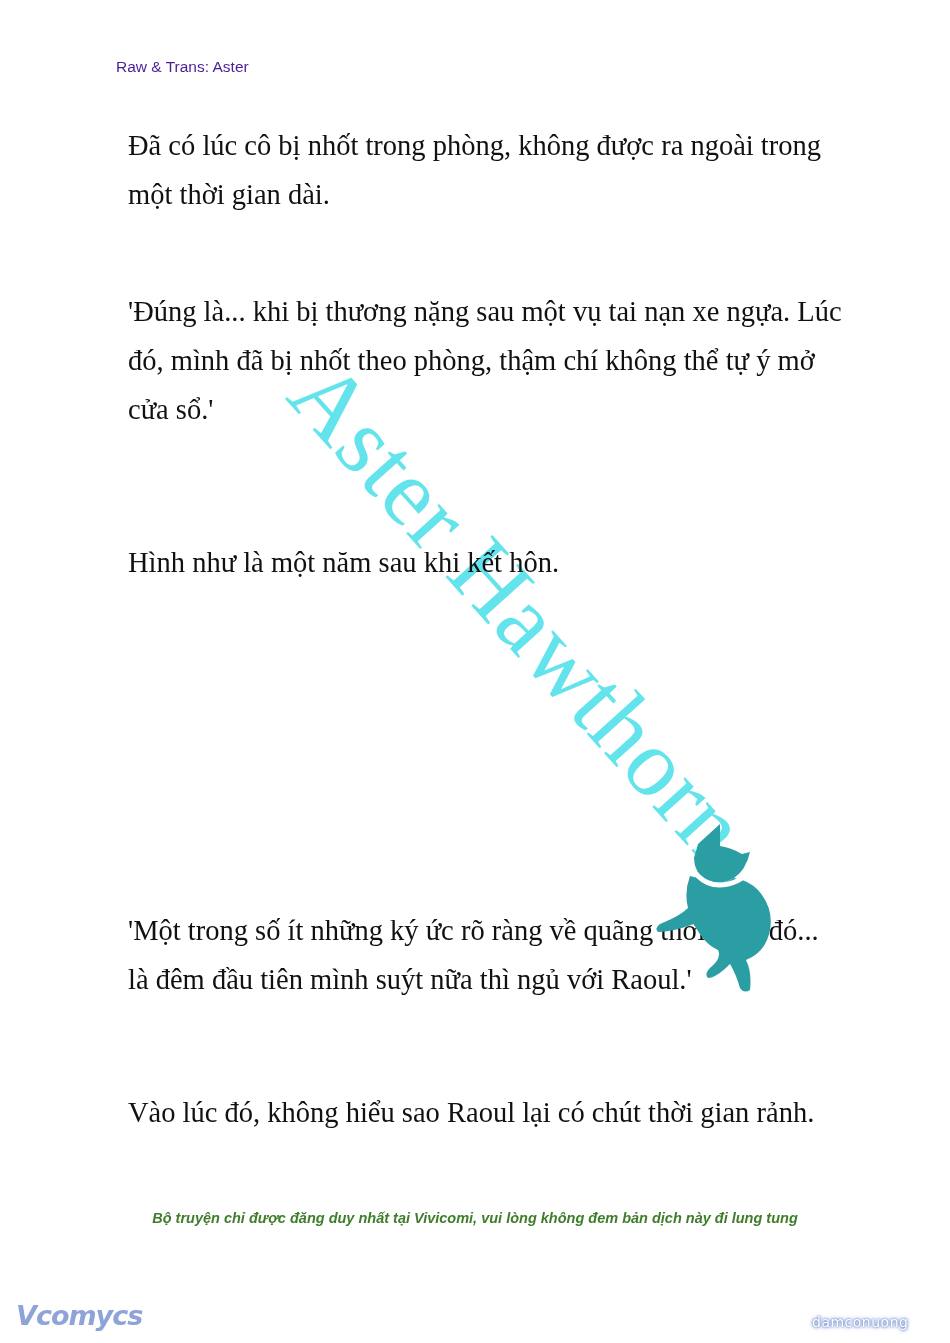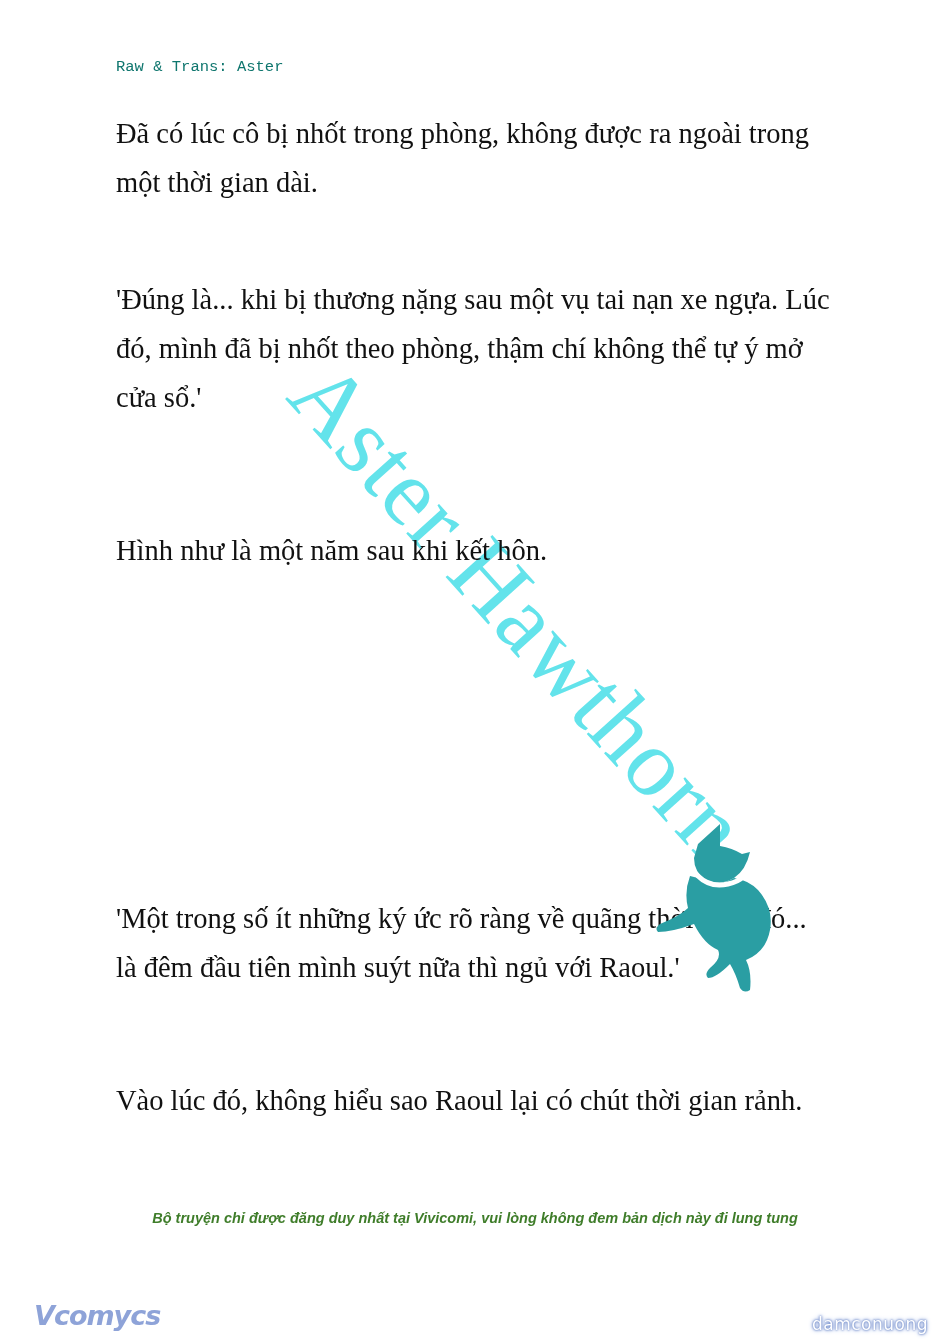--- a/index.html
+++ b/index.html
@@ -1,24 +1,24 @@
 <!DOCTYPE html>
 <html><head>
 <meta charset="utf-8">
 <style>
   html, body { margin: 0; padding: 0; }
   body { width: 950px; height: 1343px; background: #ffffff; position: relative; overflow: hidden; }
   .page { position: absolute; inset: 0; }
-  .credit { position: absolute; left: 116px; top: 58px; font-family: Liberation Mono, monospace; font-size: 15.5px; color: #0f766e; }
-  .para { position: absolute; left: 116px; width: 740px; font-family: "Liberation Serif", serif; font-size: 28.5px; color: #111; line-height: 49px; margin: 0; }
+  .credit { position: absolute; left: 116px; top: 58px; font-family: Liberation Sans, sans-serif; font-size: 15.5px; color: #4c1d95; }
+  .para { position: absolute; left: 116px; width: 740px; font-family: "Liberation Serif", serif; font-size: 28.5px; color: #111; line-height: 49px; margin: 12px; }
   .watermark { position: absolute; left: 118px; top: 575px; font-family: "Liberation Serif", serif; font-size: 96px; color: #5be2ea; white-space: nowrap; transform-origin: 0 0; transform: rotate(48deg) translate(-20px,-330px); opacity: 0.95; pointer-events: none; letter-spacing: 1px; }
   .cat { position: absolute; left: 650px; top: 812px; width: 140px; height: 180px; }
   .footer { position: absolute; left: 0; width: 950px; text-align: center; font-family: "Liberation Sans", sans-serif; font-style: italic; font-weight: bold; font-size: 14.5px; color: #3f7d2a; }
-  .logo-left { position: absolute; left: 16px; top: 1300px; font-family: "DejaVu Sans", sans-serif; font-style: italic; font-weight: bold; font-size: 27px; color: #8ea3d8; letter-spacing: -1px; margin-left: 18px; }
-  .logo-right { position: absolute; left: 812px; top: 1314px; font-family: "DejaVu Sans", sans-serif; font-size: 17px; color: #ffffff; text-shadow: 0 0 3px #6a86c8, 0 0 5px #8aa3dc, 0 0 2px #5f7cc0; letter-spacing: 0.5px; }
+  .logo-left { position: absolute; left: 16px; top: 1300px; font-family: "DejaVu Sans", sans-serif; font-style: italic; font-weight: bold; font-size: 27px; color: #8ea3d8; letter-spacing: -1px; }
+  .logo-right { position: absolute; left: 812px; top: 1314px; font-family: "DejaVu Sans", sans-serif; font-size: 14px; color: #ffffff; text-shadow: 0 0 3px #6a86c8, 0 0 5px #8aa3dc, 0 0 2px #5f7cc0; letter-spacing: 0.5px; }
 </style>
 </head>
 <body>
 
 <div class="page">
 
   <div class="credit">Raw &amp; Trans: Aster</div>
 
   <div class="watermark">Aster Hawthorn</div>
 

